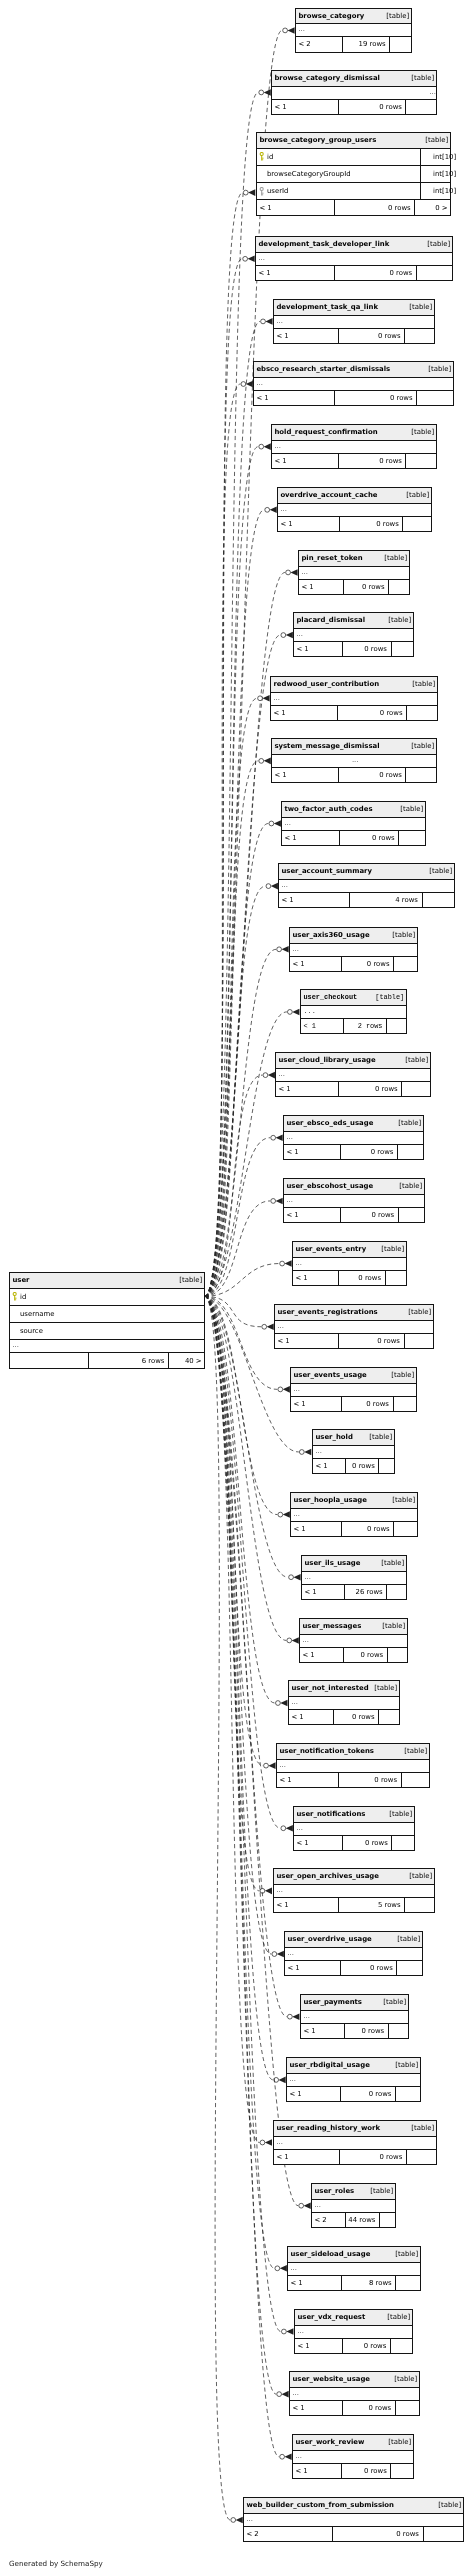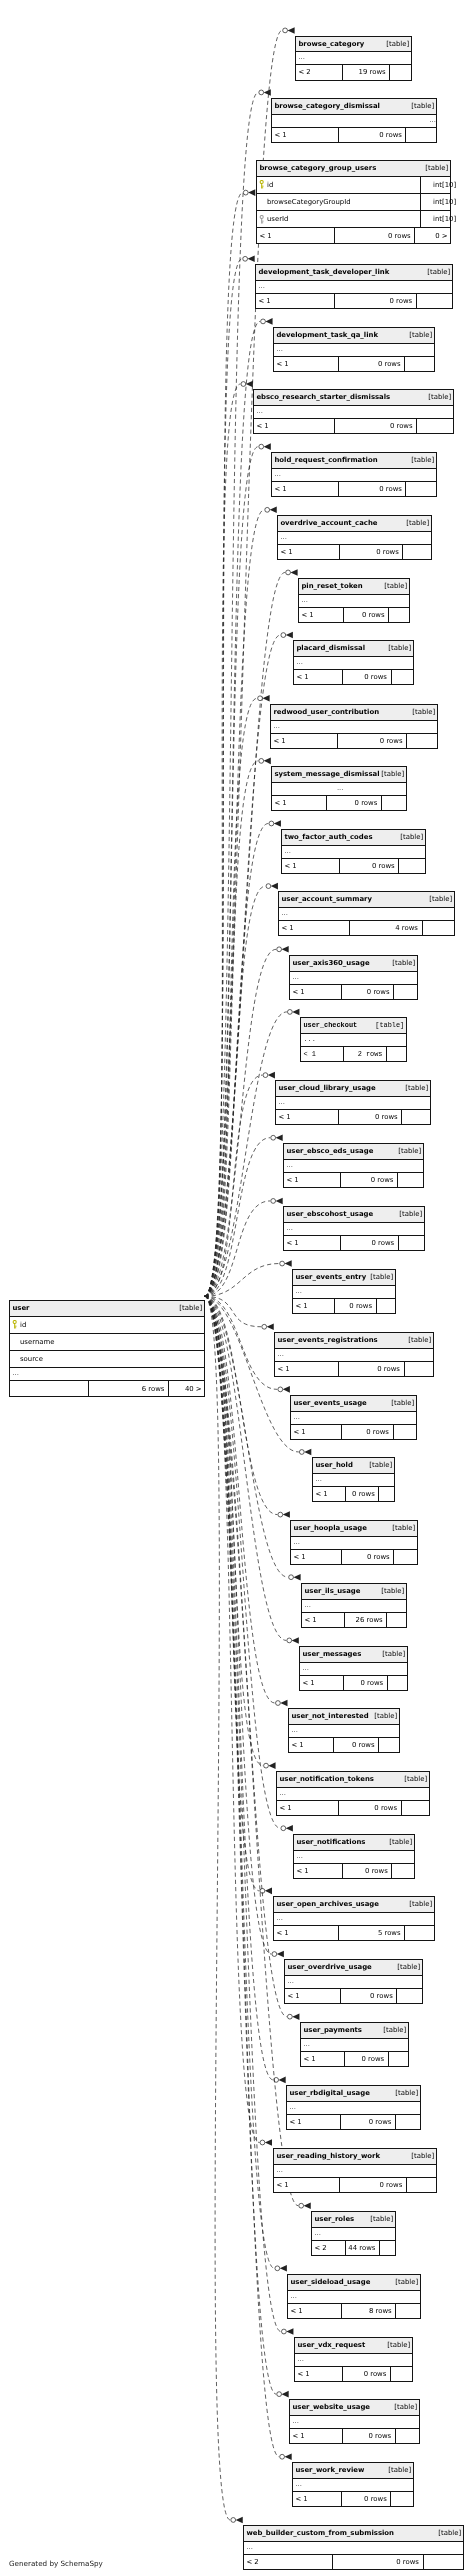--- a/index.html
+++ b/index.html
@@ -4,21 +4,21 @@
 <style>
   html,body{margin:0;padding:0;}
   body{
     width:473px;height:2576px;position:relative;background:#ffffff;
     font-family:"DejaVu Sans","Liberation Sans",sans-serif;
     font-size:6.9px;color:#000;overflow:hidden;
   }
   #connectors{position:absolute;left:0;top:0;z-index:0;}
   .tbl{
     position:absolute;z-index:1;background:#ffffff;
-    border:0.6px solid #141414;box-sizing:border-box;cursor:pointer;margin-top:28px;
+    border:0.6px solid #141414;box-sizing:border-box;cursor:pointer;
   }
   .tbl.thick{border-width:1.2px;}
   .tbl-header{
     display:flex;justify-content:space-between;align-items:center;
     background:#eeeeee;border-bottom:0.6px solid #141414;
     height:15.5px;padding:0 1.8px 0 2.4px;box-sizing:border-box;
   }
   .tname{font-weight:bold;white-space:nowrap;}
   .ttag{font-weight:normal;white-space:nowrap;}
   .tbl-row{
@@ -358,21 +358,21 @@
       <span class="tname">redwood_user_contribution</span>
       <span class="ttag">[table]</span>
     </div>
       <div class="tbl-dots">...</div>
       <div class="tbl-footer">
       <span class="f-parents">&lt; 1</span>
       <span class="f-rows">0 rows</span>
       <span class="f-children"></span>
     </div>
     </div>
-    <div class="tbl" style="left: 271px; top: 738px; width: 136px; text-align: center;">
+    <div class="tbl" style="left: 271px; top: 738px; width: 166px; text-align: center;">
       <div class="tbl-header">
       <span class="tname">system_message_dismissal</span>
       <span class="ttag">[table]</span>
     </div>
       <div class="tbl-dots">...</div>
       <div class="tbl-footer">
       <span class="f-parents">&lt; 1</span>
       <span class="f-rows">0 rows</span>
       <span class="f-children"></span>
     </div>
@@ -454,21 +454,21 @@
       <span class="tname">user_ebscohost_usage</span>
       <span class="ttag">[table]</span>
     </div>
       <div class="tbl-dots">...</div>
       <div class="tbl-footer">
       <span class="f-parents">&lt; 1</span>
       <span class="f-rows">0 rows</span>
       <span class="f-children"></span>
     </div>
     </div>
-    <div class="tbl" style="left: 292px; top: 1241px; width: 104px;">
+    <div class="tbl" style="left: 292px; top: 1241px; width: 115px;">
       <div class="tbl-header">
       <span class="tname">user_events_entry</span>
       <span class="ttag">[table]</span>
     </div>
       <div class="tbl-dots">...</div>
       <div class="tbl-footer">
       <span class="f-parents">&lt; 1</span>
       <span class="f-rows">0 rows</span>
       <span class="f-children"></span>
     </div>

